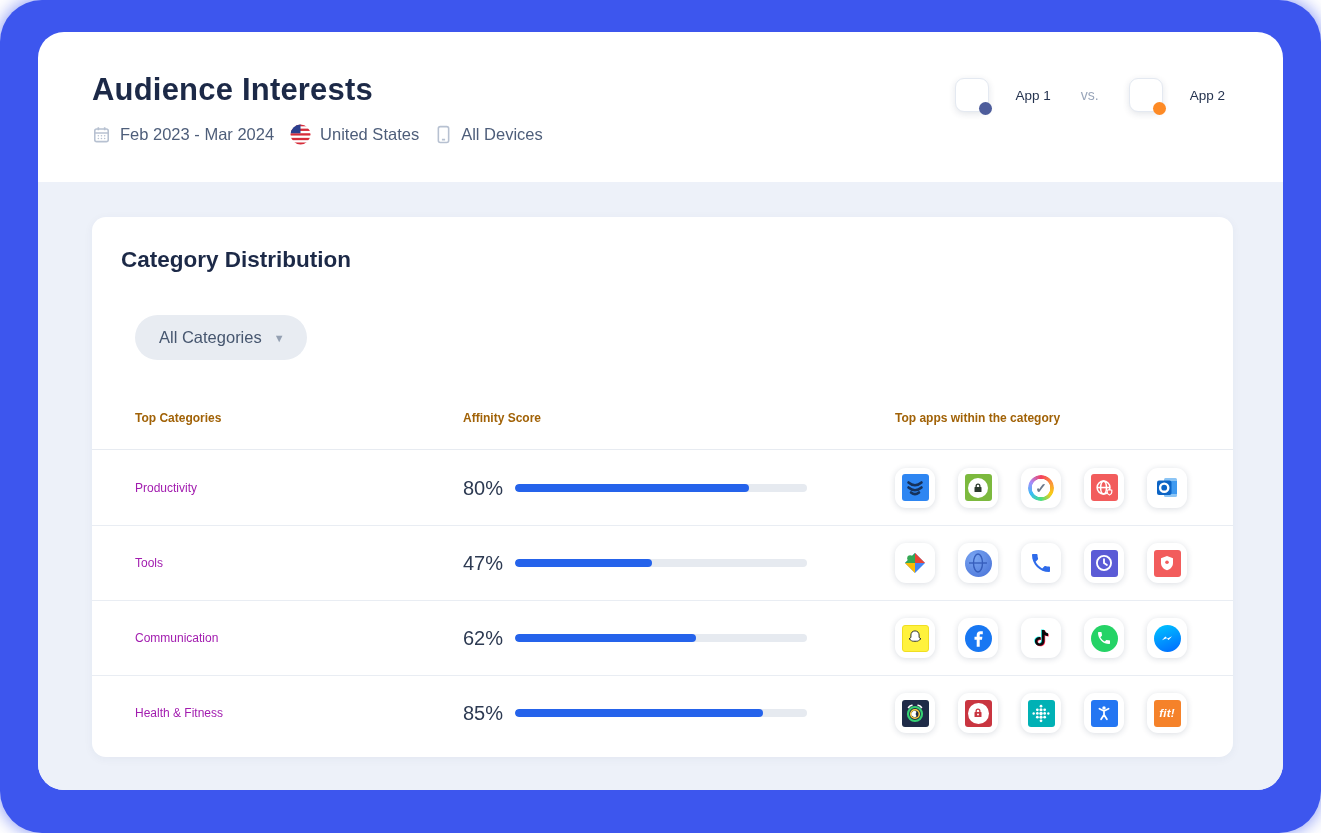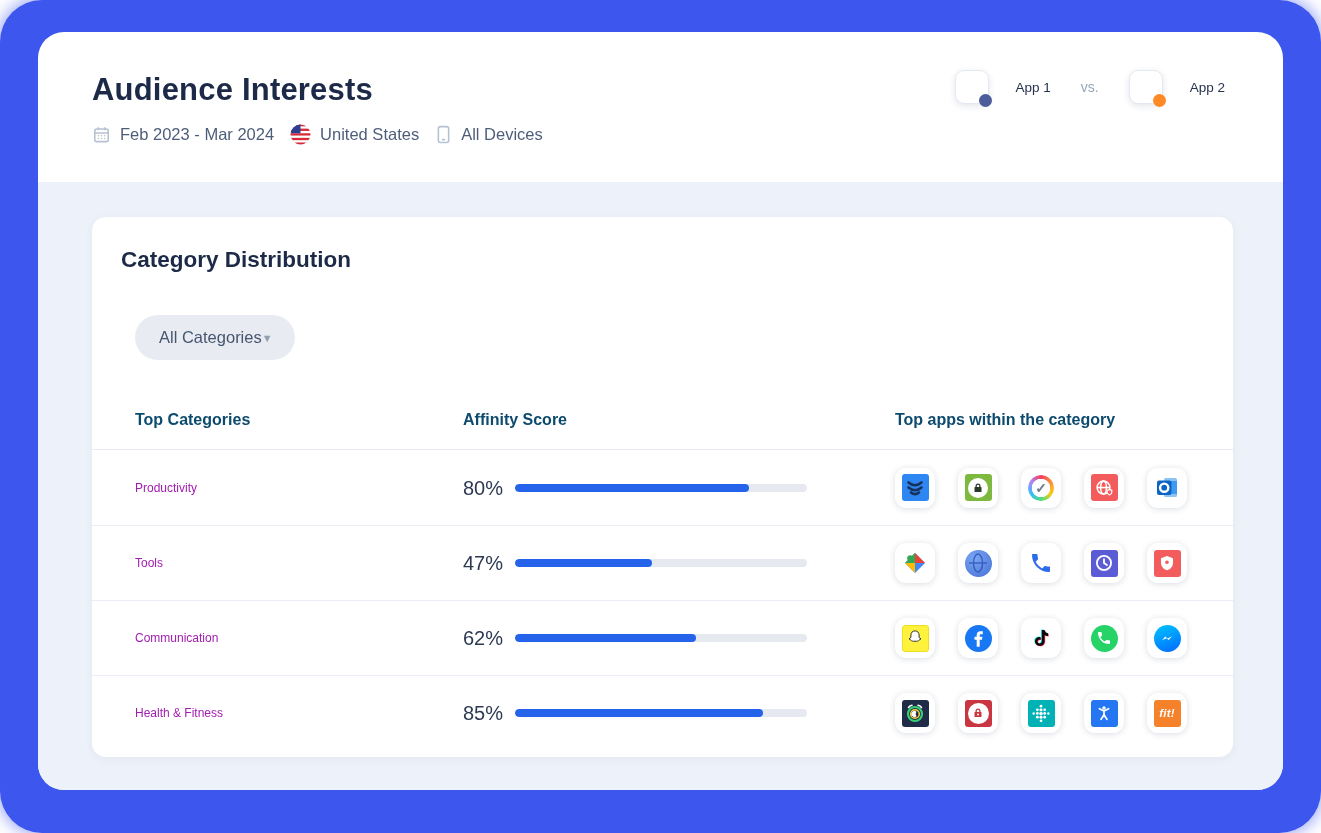--- a/index.html
+++ b/index.html
@@ -9,38 +9,38 @@
   .panel { position:absolute; left:38px; top:32px; width:1245px; height:758px; background:#ffffff;
            border-radius:26px; overflow:hidden; }
   .band  { position:absolute; left:0; top:150px; right:0; bottom:0; background:#edf1f9; }
 
   
   .page-title { position:absolute; left:54px; top:40px; font-size:31px; font-weight:600; color:#1c2947; letter-spacing:.2px; }
   .meta { position:absolute; left:54px; top:92px; display:flex; align-items:center; gap:16px; }
   .meta-item { display:flex; align-items:center; gap:9px; color:#4e5e7a; font-size:16.5px; }
   .meta-item svg { display:block; }
 
-  .compare { position:absolute; right:58px; top:38px; display:flex; align-items:center; gap:27px; }
+  .compare { position:absolute; right:58px; top:46px; display:flex; align-items:center; gap:27px; }
   .cmp-tile { width:34px; height:34px; background:#fff; border:1px solid #e4e9f1; border-radius:9px;
               box-shadow:0 2px 7px rgba(23,43,77,.12); position:relative; cursor:pointer; }
   .cmp-dot { position:absolute; right:-4px; bottom:-4px; width:13px; height:13px; border-radius:50%; }
   .cmp-label { font-size:13.5px; color:#25334f; font-weight:500; }
   .vs { font-size:14px; color:#9aa6ba; margin:0 3px; }
 
   
   .card { position:absolute; left:54px; top:185px; width:1141px; height:540px; background:#fff;
           border-radius:14px; box-shadow:0 2px 10px rgba(30,50,90,.05); }
   .card-title { position:absolute; left:29px; top:30px; font-size:22.5px; font-weight:700; color:#1c2947; }
   .pill { position:absolute; left:43px; top:98px; height:45px; background:#e8ecf2; border-radius:23px;
-          display:flex; align-items:center; gap:0; padding:0 22px 0 24px; cursor:pointer; }
+          display:flex; align-items:center; gap:12px; padding:0 22px 0 24px; cursor:pointer; }
   .pill-label { font-size:16.5px; color:#46566f; }
   .pill-caret { font-size:11px; color:#94a0b2; }
 
   .thead { position:absolute; left:0; top:186px; width:100%; height:47px; border-bottom:1px solid #e7ebf1; }
-  .th { position:absolute; top:8px; font-size:16px; font-weight:700; color:#0c4a6e; }
+  .th { position:absolute; top:8px; font-size:12px; font-weight:700; color:#a16207; }
   .th1 { left:43px; } .th2 { left:371px; } .th3 { left:803px; }
 
   .tbody { position:absolute; left:0; top:233px; width:100%; }
   .trow { position:relative; height:75px; }
   .trow + .trow { border-top:1px solid #e9edf3; }
   .cat  { position:absolute; left:43px; top:50%; transform:translateY(-50%); font-size:12px; color:#a21caf;
           text-decoration:none; cursor:pointer; }
   .score{ position:absolute; left:371px; top:50%; transform:translateY(-50%); font-size:20px; color:#2d3a52; }
   .bar  { position:absolute; left:423px; top:50%; transform:translateY(-50%); width:292px; height:8px;
           border-radius:4px; background:#e6eaf0; overflow:hidden; }

